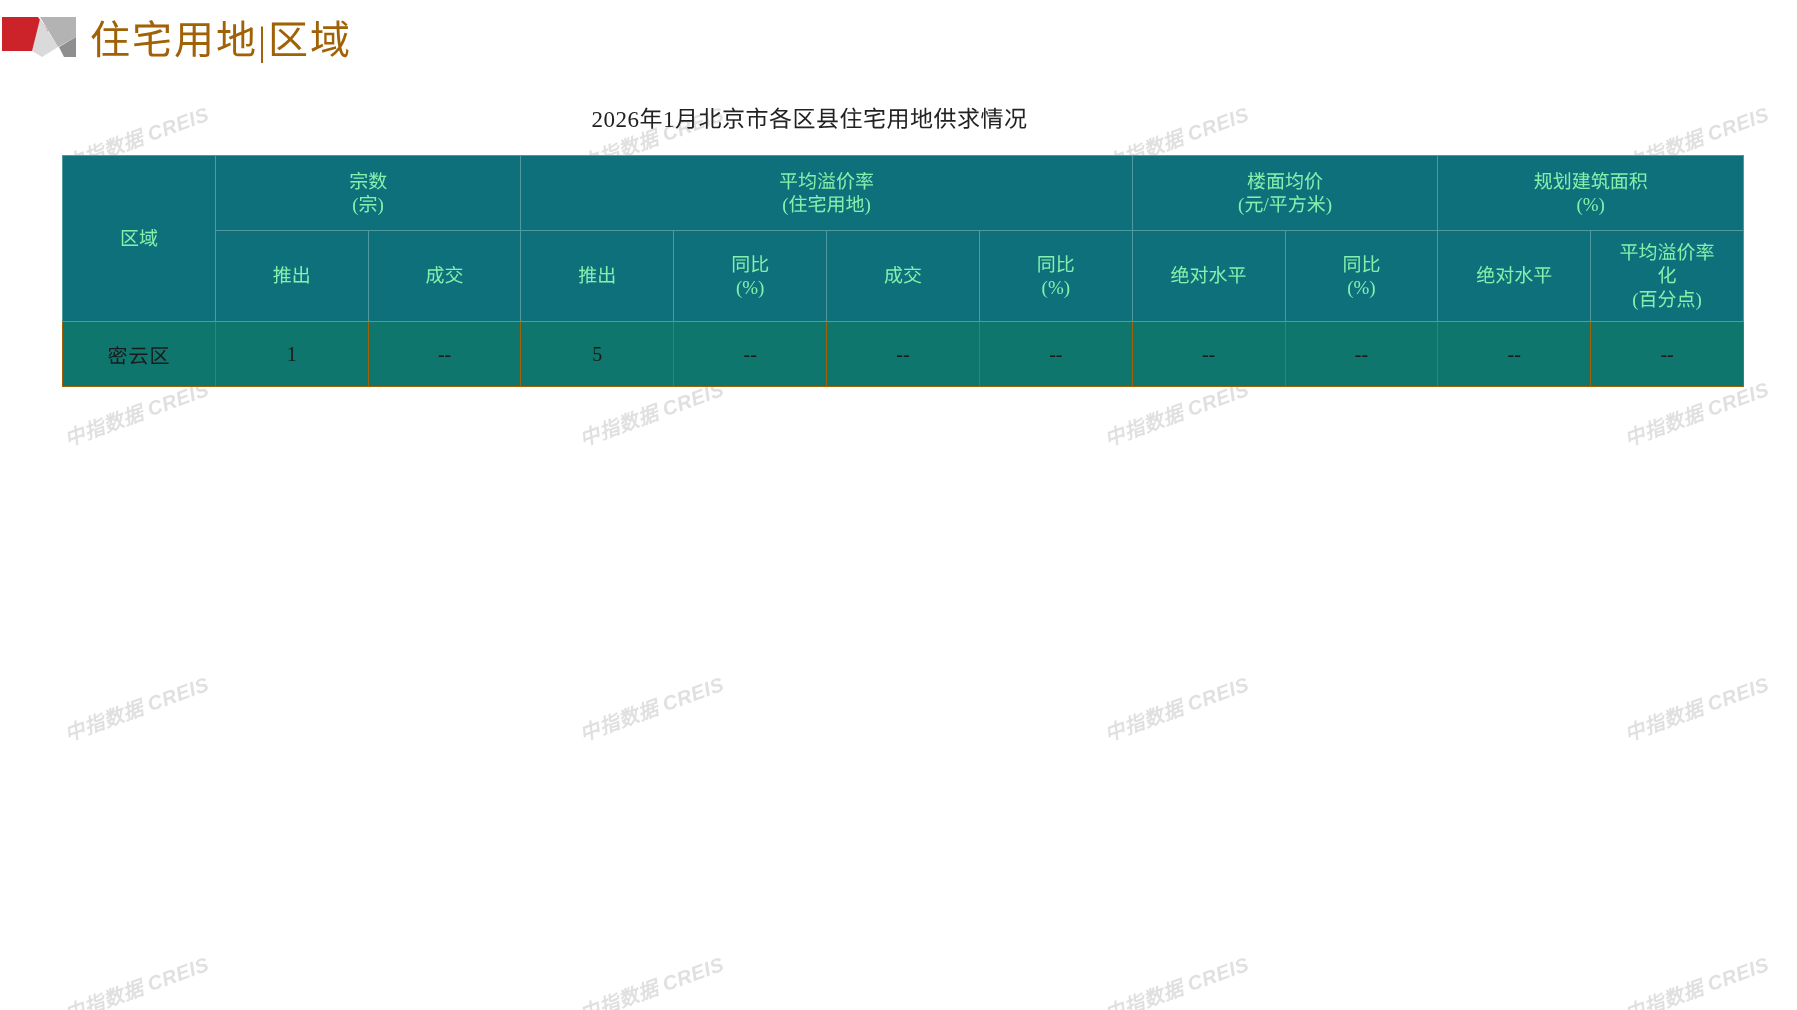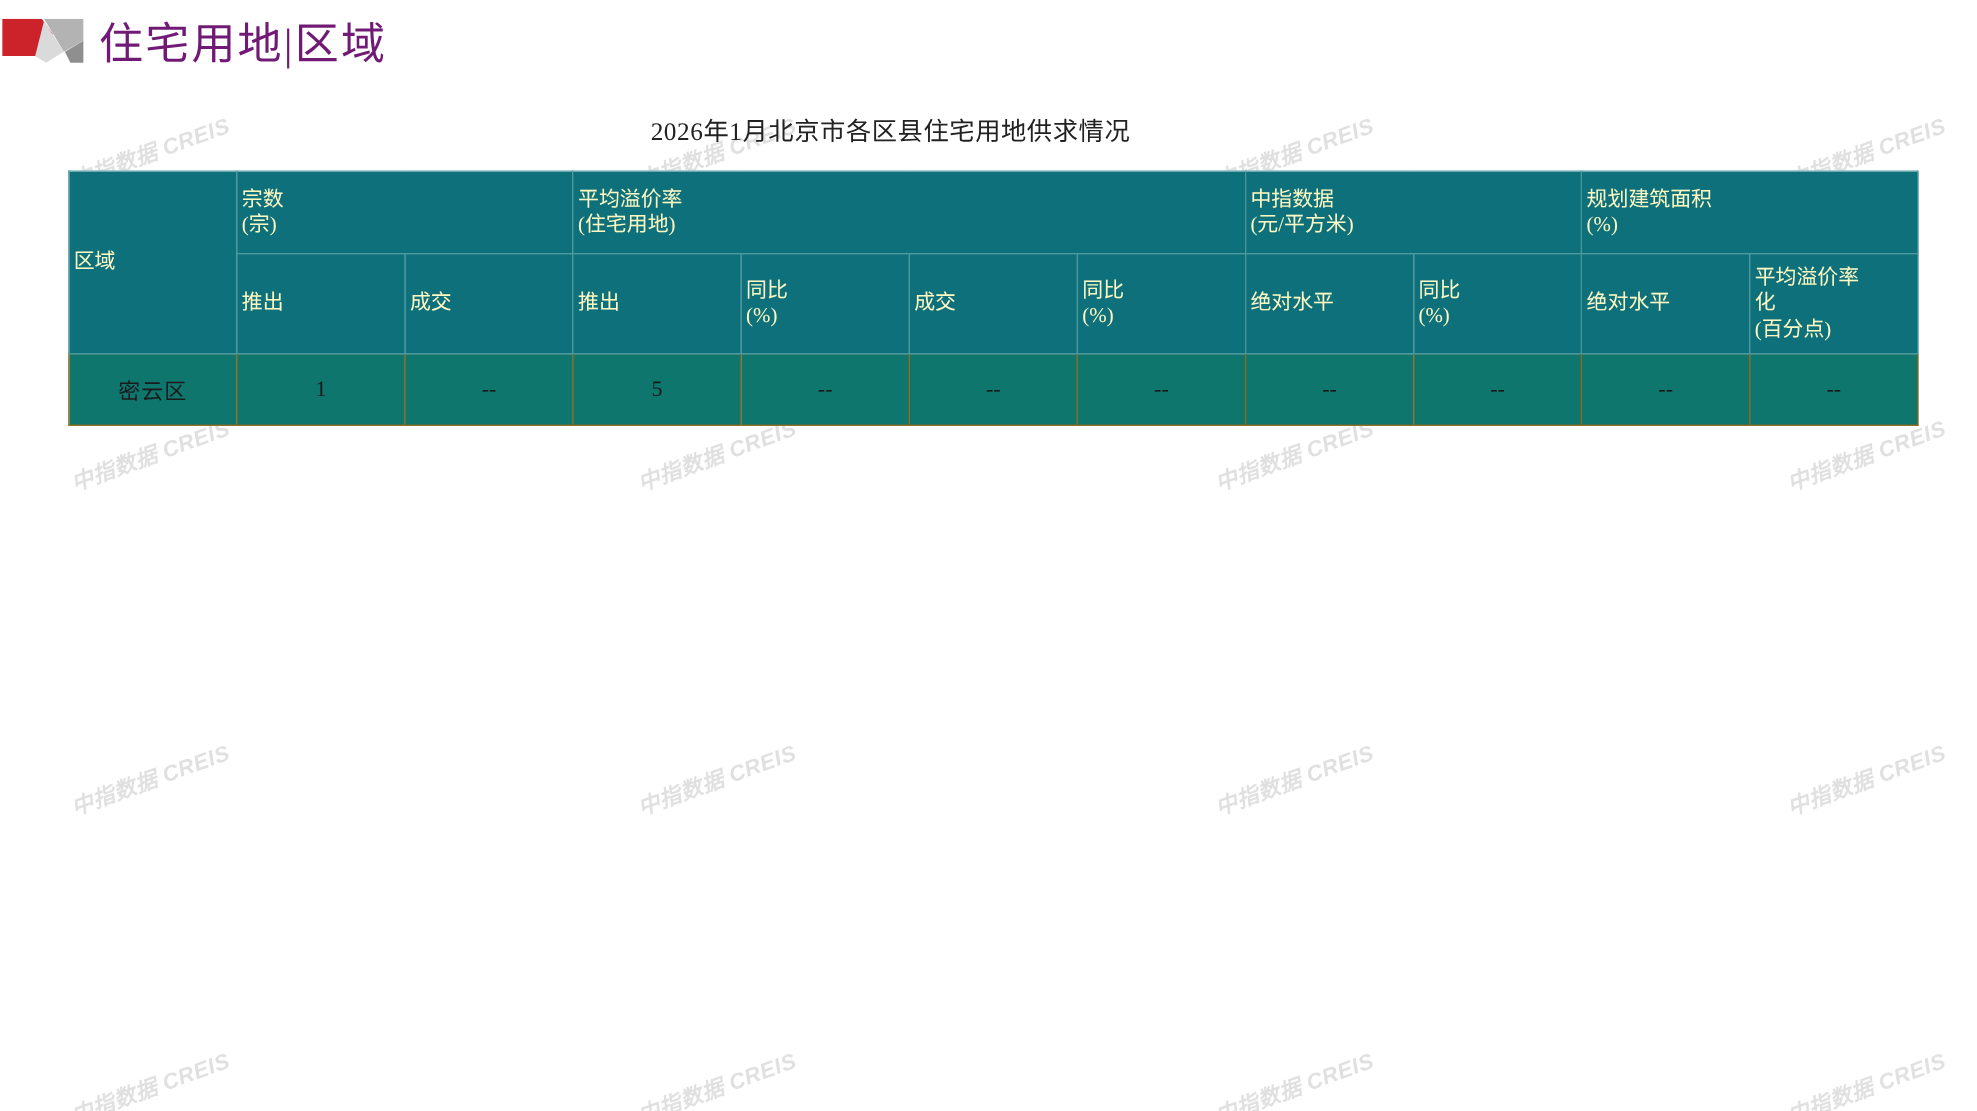--- a/index.html
+++ b/index.html
@@ -52,21 +52,21 @@
     top: 17px;
     width: 74px;
     height: 48px;
   }
   #page-title-text {
     position: absolute;
     left: 90px;
     top: 8px;
     font-family: "Liberation Serif", "DejaVu Serif", serif;
     font-size: 40px;
-    color: #701a75;
+    color: #a16207;
     letter-spacing: 2px;
     white-space: nowrap;
   }
 
   
   #table-title {
     position: absolute;
     left: 0;
     top: 100px;
     width: 1619px;
@@ -87,28 +87,28 @@
     z-index: 10;
   }
   table#supply-demand-table {
     border-collapse: collapse;
     width: 1682px;
     table-layout: fixed;
     background: #ffffff;
   }
   table#supply-demand-table th {
     background: #0e707a;
-    color: #fef9c3;
+    color: #86efac;
     font-family: "Liberation Serif", "DejaVu Serif", serif;
     font-weight: normal;
     font-size: 19px;
     line-height: 1.22;
     border: 1px solid #4f9aa1;
     padding: 6px 4px;
-    text-align: left;
+    text-align: center;
     vertical-align: middle;
   }
   table#supply-demand-table td {
     background: #0f766e;
     color: #1a1a1a;
     font-family: "Liberation Serif", "DejaVu Serif", serif;
     font-size: 20px;
     border: 1px solid #a16207;
     padding: 12px 4px;
     text-align: center;
@@ -182,21 +182,21 @@
           <span class="sub">宗数</span>
           <span class="sub">(宗)</span>
         </th>
 
         <th colspan="4" class="th-l1">
           <span class="sub">平均溢价率</span>
           <span class="sub">(住宅用地)</span>
         </th>
 
         <th colspan="2" class="th-l1">
-          <span class="sub">中指数据</span>
+          <span class="sub">楼面均价</span>
           <span class="sub">(元/平方米)</span>
         </th>
 
         <th colspan="2" class="th-l1">
           <span class="sub">规划建筑面积</span>
           <span class="sub">(%)</span>
         </th>
       </tr>
 
       <tr>

